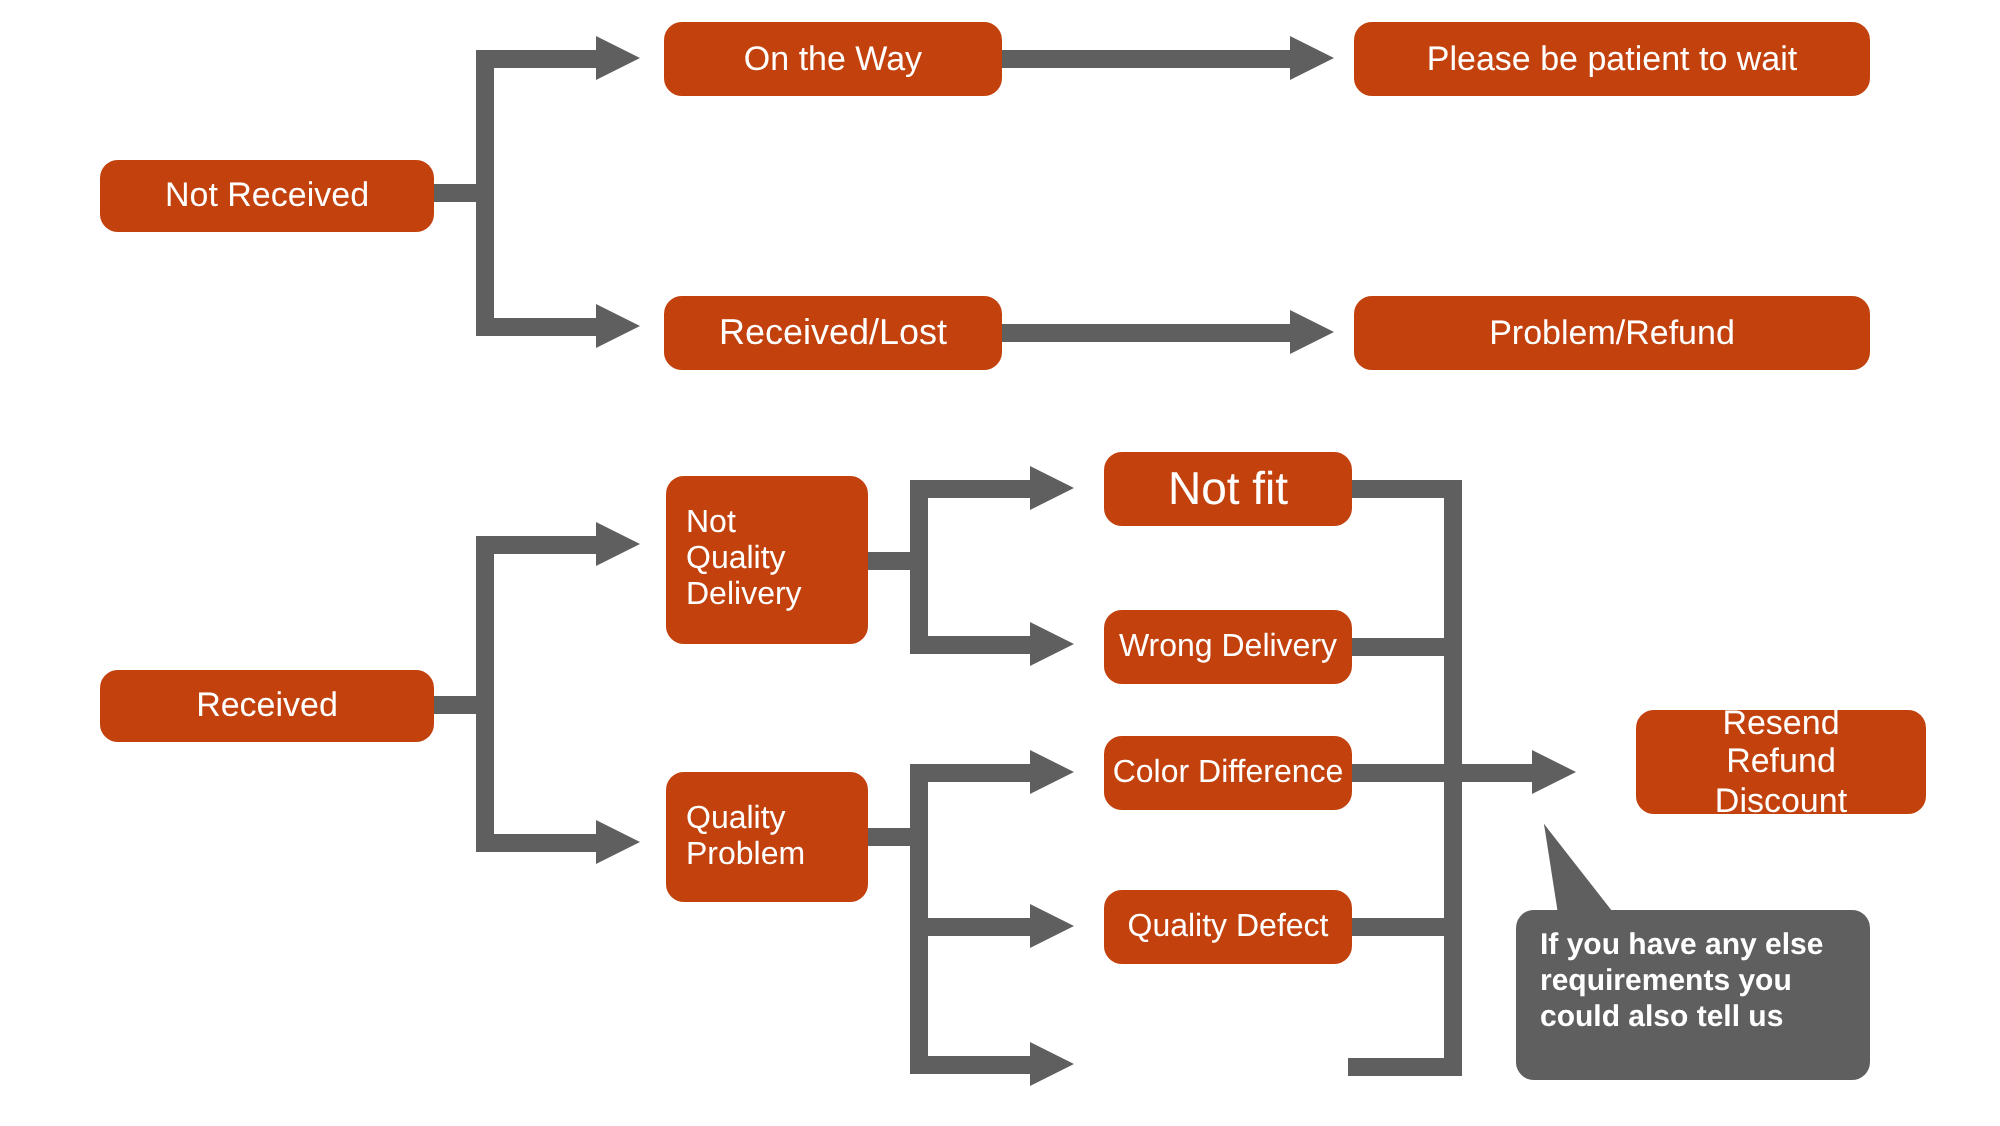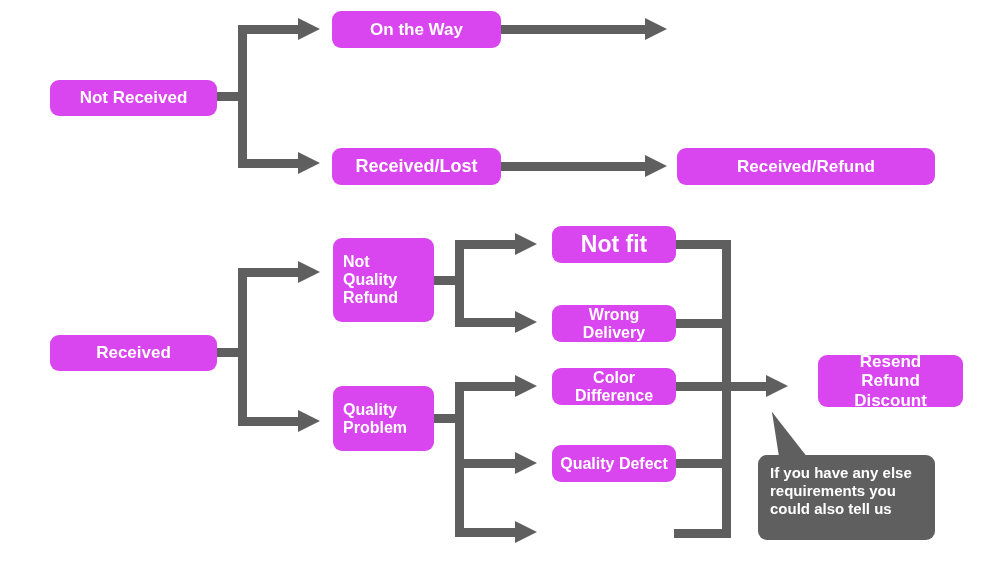--- a/index.html
+++ b/index.html
@@ -10,28 +10,28 @@
   #canvas {
     position: relative;
     width: 1000px;
     height: 563px;
     background: #ffffff;
     font-family: "Liberation Sans", sans-serif;
     overflow: hidden;
   }
   .node {
     position: absolute;
-    background: #d946ef;
+    background: #c2410c;
     color: #ffffff;
     border-radius: 9px;
     display: flex;
     align-items: center;
     justify-content: center;
     text-align: center;
-    font-weight: bold;
+    font-weight: normal;
     line-height: 1.12;
     box-sizing: border-box;
     z-index: 3;
     white-space: pre-line;
   }
   .node.left-align {
     justify-content: flex-start;
     text-align: left;
     padding-left: 10px;
   }
@@ -85,43 +85,44 @@
   <div class="arrowhead" style="left:298px; top:18px;"></div>
 
   <div class="conn" style="left:238px; top:159px; width:62px; height:9px;"></div>
   <div class="arrowhead" style="left:298px; top:152px;"></div>
 
   <div class="node" style="left:332px; top:11px; width:169px; height:37px; font-size:17px;">On the Way</div>
 
   <div class="conn" style="left:499px; top:25px; width:151px; height:9px;"></div>
   <div class="arrowhead" style="left:645px; top:18px;"></div>
 
+  <div class="node" style="left:677px; top:11px; width:258px; height:37px; font-size:17px;">Please be patient to wait</div>
 
   <div class="node" style="left:332px; top:148px; width:169px; height:37px; font-size:18px;">Received/Lost</div>
 
   <div class="conn" style="left:499px; top:162px; width:151px; height:9px;"></div>
   <div class="arrowhead" style="left:645px; top:155px;"></div>
 
-  <div class="node" style="left:677px; top:148px; width:258px; height:37px; font-size:17px;">Received/Refund</div>
+  <div class="node" style="left:677px; top:148px; width:258px; height:37px; font-size:17px;">Problem/Refund</div>
 
   <div class="node" style="left:50px; top:335px; width:167px; height:36px; font-size:17px;">Received</div>
 
   <div class="conn" style="left:215px; top:348px; width:30px; height:9px;"></div>
 
   <div class="conn" style="left:238px; top:268px; width:9px; height:158px;"></div>
 
   <div class="conn" style="left:238px; top:268px; width:62px; height:9px;"></div>
   <div class="arrowhead" style="left:298px; top:261px;"></div>
 
   <div class="conn" style="left:238px; top:417px; width:62px; height:9px;"></div>
   <div class="arrowhead" style="left:298px; top:410px;"></div>
 
   <div class="node left-align" style="left:333px; top:238px; width:101px; height:84px; font-size:16px;">Not
 Quality
-Refund</div>
+Delivery</div>
 
   <div class="node left-align" style="left:333px; top:386px; width:101px; height:65px; font-size:16px;">Quality
 Problem</div>
 
   <div class="conn" style="left:432px; top:276px; width:30px; height:9px;"></div>
   <div class="conn" style="left:455px; top:240px; width:9px; height:87px;"></div>
   <div class="conn" style="left:455px; top:240px; width:62px; height:9px;"></div>
   <div class="arrowhead" style="left:515px; top:233px;"></div>
   <div class="conn" style="left:455px; top:318px; width:62px; height:9px;"></div>
   <div class="arrowhead" style="left:515px; top:311px;"></div>

